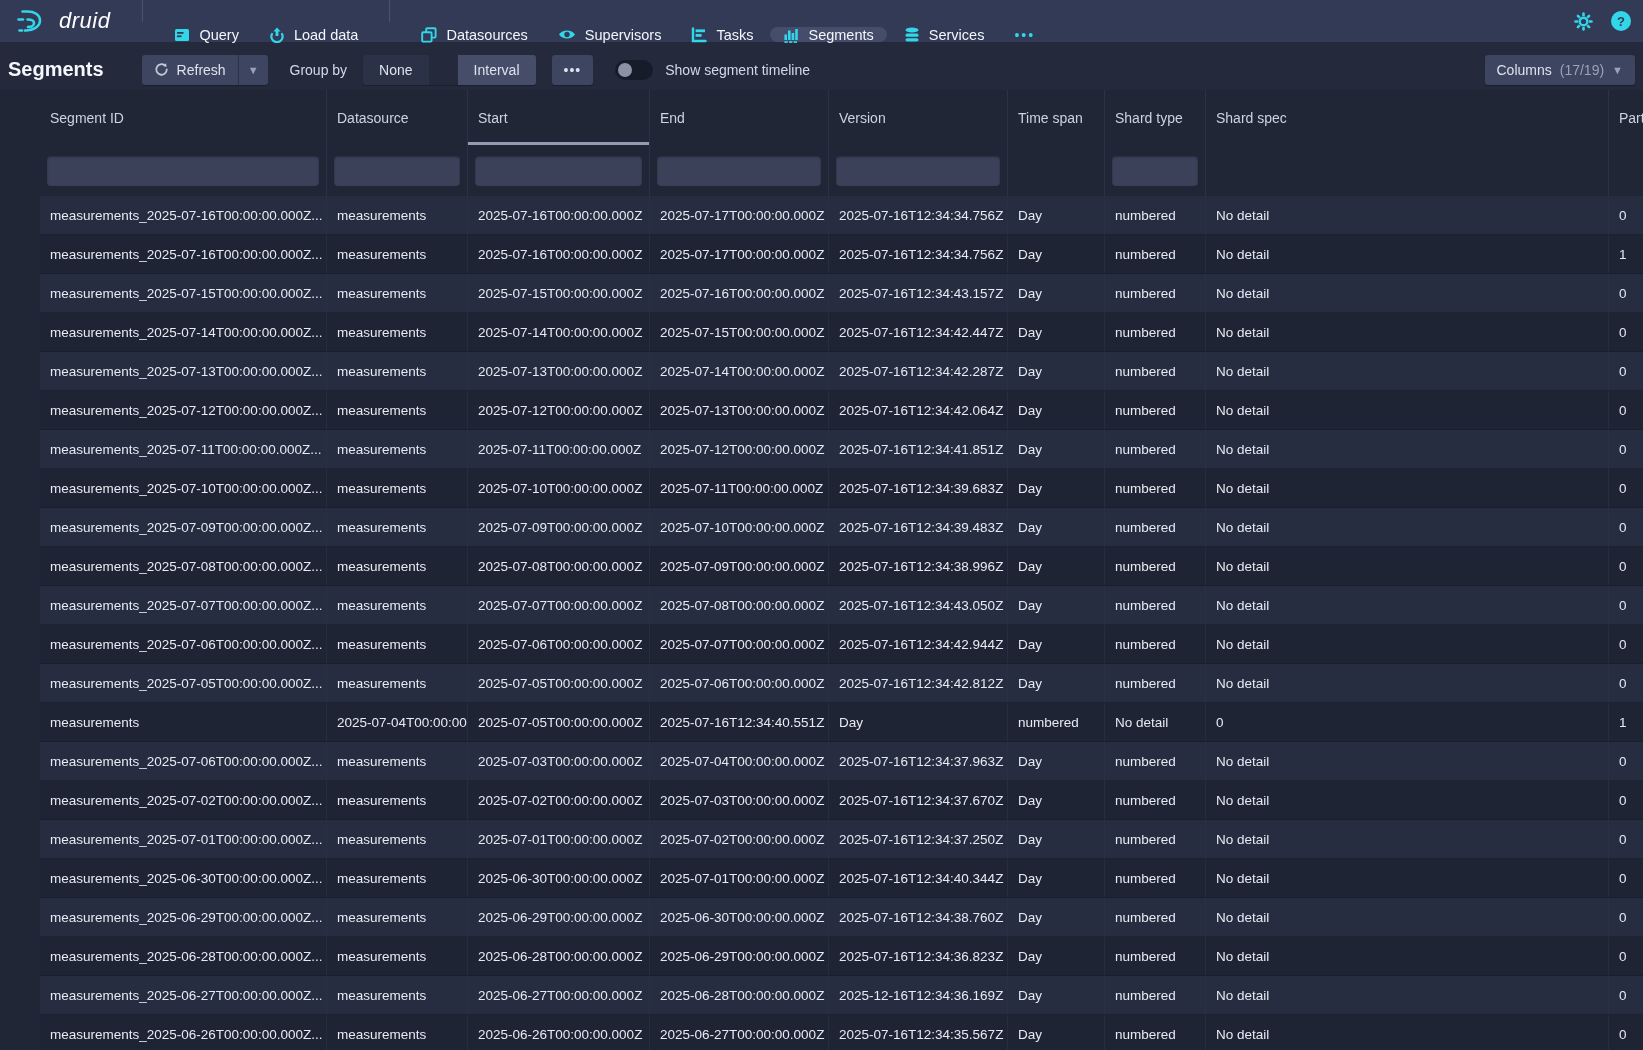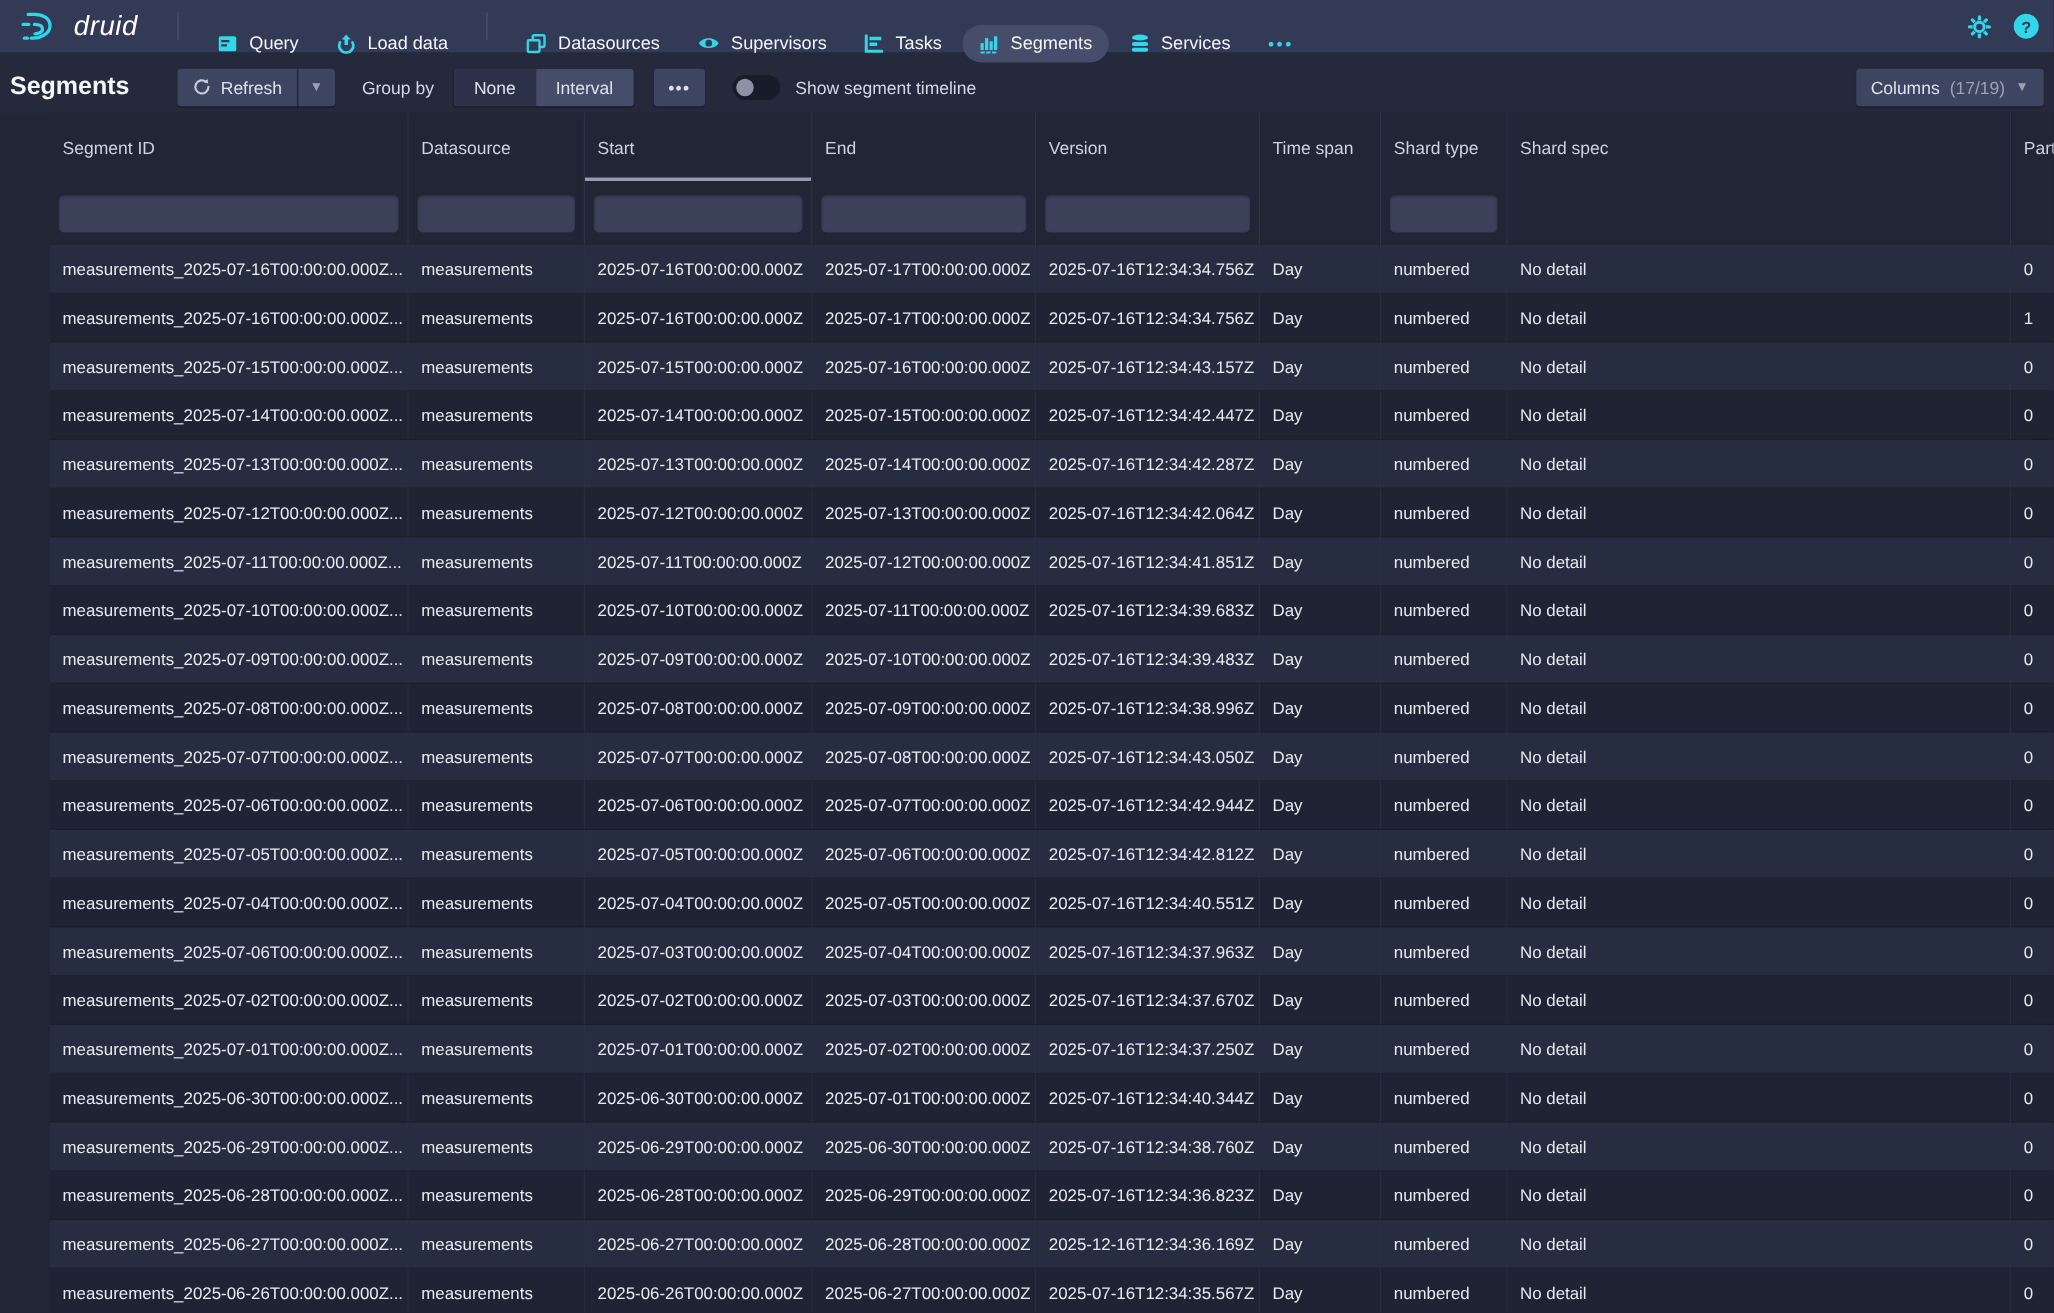--- a/index.html
+++ b/index.html
@@ -4,21 +4,21 @@
 <style>
   * { margin:0; padding:0; box-sizing:border-box; }
   html,body { width:1643px; height:1050px; overflow:hidden; }
   body {
     font-family:"Liberation Sans","DejaVu Sans",sans-serif;
     background:#202636; color:#e3e8f1;
     position:relative;
   }
   
   .navbar {
-    height:42px; background:#333a55; display:flex; align-items:center;
+    height:42px; background:#333a55; display:flex; 
     padding:0 12px 0 14px; gap:4px;
   }
   .logo { display:flex; align-items:center; gap:9px; margin-right:14px; }
   .logo-word { color:#ffffff; font-size:22px; font-style:italic; font-weight:500; letter-spacing:.5px; }
   .nav-divider { width:1px; height:22px; background:#4a5270; margin:0 14px; }
   .nav-item {
     display:flex; align-items:center; gap:9px; padding:7px 13px; border-radius:16px;
     color:#f3f6fb; font-size:14.5px; cursor:pointer; white-space:nowrap;margin-top:27px;
   }
   .nav-item.active { background:#454d6b; }
@@ -36,21 +36,21 @@
   .btn {
     background:#3e4560; color:#dde2ee; font-size:14px; border:none; height:30px;
     display:inline-flex; align-items:center; gap:8px; padding:0 12px; border-radius:3px;
     cursor:pointer; box-shadow:0 1px 1px rgba(0,0,0,.25);
   }
   .split { display:inline-flex; }
   .split .btn.main { border-radius:3px 0 0 3px; }
   .split .btn.caret { border-radius:0 3px 3px 0; border-left:1px solid #2c3247; padding:0 9px; }
   .caret-glyph { color:#9ba2b6; font-size:11px; }
   .tb-label { font-size:14px; color:#d4d9e6; margin:0 16px 0 22px; }
-  .btn-group { display:inline-flex; border-radius:3px; overflow:hidden; box-shadow:0 1px 1px rgba(0,0,0,.25); }
+  .btn-group { display:inline-flex; border-radius:3px; overflow:hidden; box-shadow:0 1px 1px rgba(0,0,0,.25);gap:29px; }
   .btn-group .btn { border-radius:0; box-shadow:none; background:#2b3146; padding:0 16px; }
   .btn-group .btn.selected { background:#454d68; }
   .more-btn { margin-left:16px; letter-spacing:1px; }
   .switch-wrap { display:flex; align-items:center; gap:12px; margin-left:22px; }
   .switch { width:38px; height:20px; border-radius:10px; background:#171c2a; position:relative; cursor:pointer; }
   .switch .knob { width:14px; height:14px; border-radius:50%; background:#8b92a6; position:absolute; top:3px; left:3px; }
   .switch-label { font-size:14px; color:#d4d9e6; }
   .toolbar-right { margin-left:auto; }
   .muted { color:#9ba2b6; }
   
@@ -430,21 +430,20 @@
         <div class="td">2025-07-05T00:00:00.000Z</div>
         <div class="td">2025-07-06T00:00:00.000Z</div>
         <div class="td">2025-07-16T12:34:42.812Z</div>
         <div class="td">Day</div>
         <div class="td">numbered</div>
         <div class="td">No detail</div>
         <div class="td">0</div>
         <div class="td">1</div>
       </div>
       <div class="tr even" style="grid-template-columns: 287px 141px 182px 179px 179px 97px 101px 403px 59px 80px;">
-        <div class="td">measurements_2025-07-04T00:00:00.000Z...</div>
         <div class="td">measurements</div>
         <div class="td">2025-07-04T00:00:00.000Z</div>
         <div class="td">2025-07-05T00:00:00.000Z</div>
         <div class="td">2025-07-16T12:34:40.551Z</div>
         <div class="td">Day</div>
         <div class="td">numbered</div>
         <div class="td">No detail</div>
         <div class="td">0</div>
         <div class="td">1</div>
       </div>

